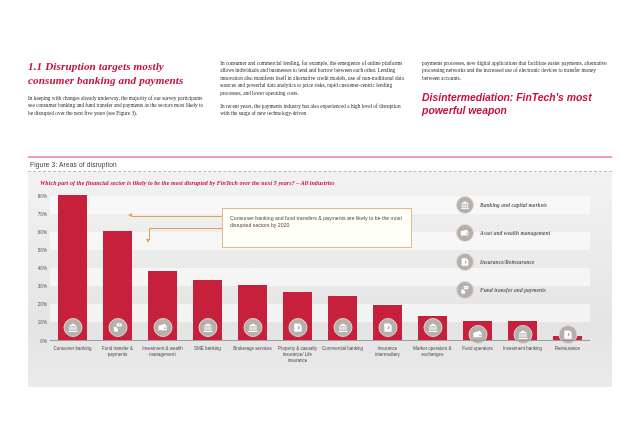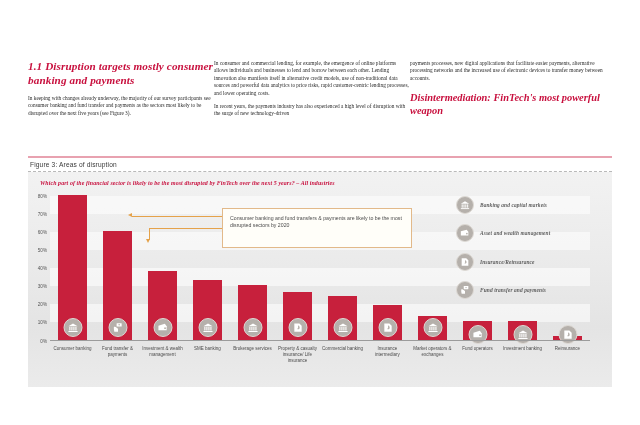--- a/index.html
+++ b/index.html
@@ -6,40 +6,40 @@
   body{
     width:640px;height:425px;overflow:hidden;background:#ffffff;
     font-family:"Liberation Sans", sans-serif;
     -webkit-font-smoothing:antialiased;
   }
   .page{position:relative;width:640px;height:425px;background:#fff;}
 
   
   .article{
     position:absolute;left:28px;top:60px;width:584px;height:92px;
-    display:flex;
+    display:flex;gap:12px;
   }
   .col{width:186px;}
   .col.c1{width:186px;}
   .col.c2{width:196px;}
   .col.c3{width:196px;}
 
   .sec-head{
     font-family:"Liberation Serif", serif;
     font-style:italic;font-weight:bold;
     font-size:11.2px;line-height:13.5px;
     color:#c8103e;margin:0 0 8px 0;letter-spacing:.1px;
   }
   .body-txt{
     font-family:"Liberation Serif", serif;
     font-size:5.3px;line-height:7.4px;color:#2b2b2b;
     margin:0 0 6px 0;text-align:left;
   }
   .kicker{
-    font-family:Liberation Serif, serif;
+    font-family:Liberation Sans, sans-serif;
     font-style:italic;font-weight:bold;
     font-size:10.4px;line-height:12.6px;color:#c8103e;
     margin:10px 0 0 0;
   }
 
   
   .figure{position:absolute;left:28px;top:156px;width:584px;height:246px;}
   .fig-rule-top{height:1.6px;background:#e8a2b0;width:100%;}
   .fig-title{
     font-size:6.6px;color:#3a3a3a;padding:3px 0 3px 2px;letter-spacing:.15px;

